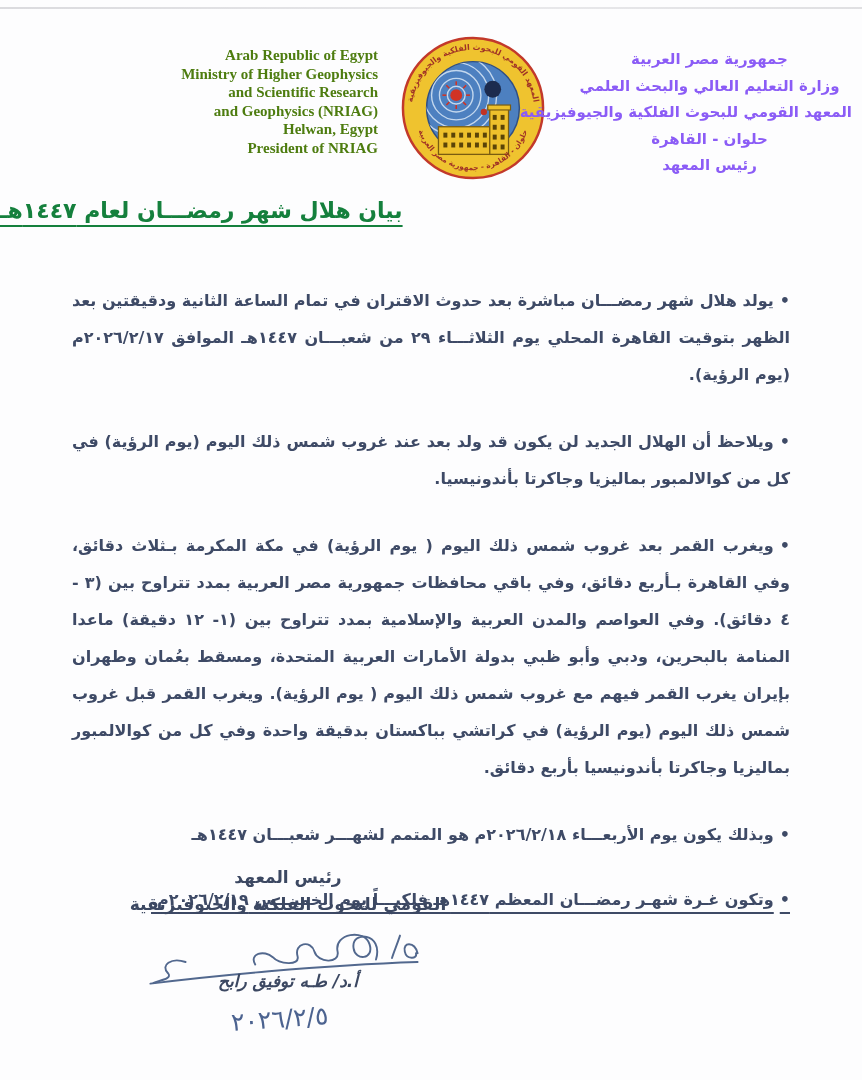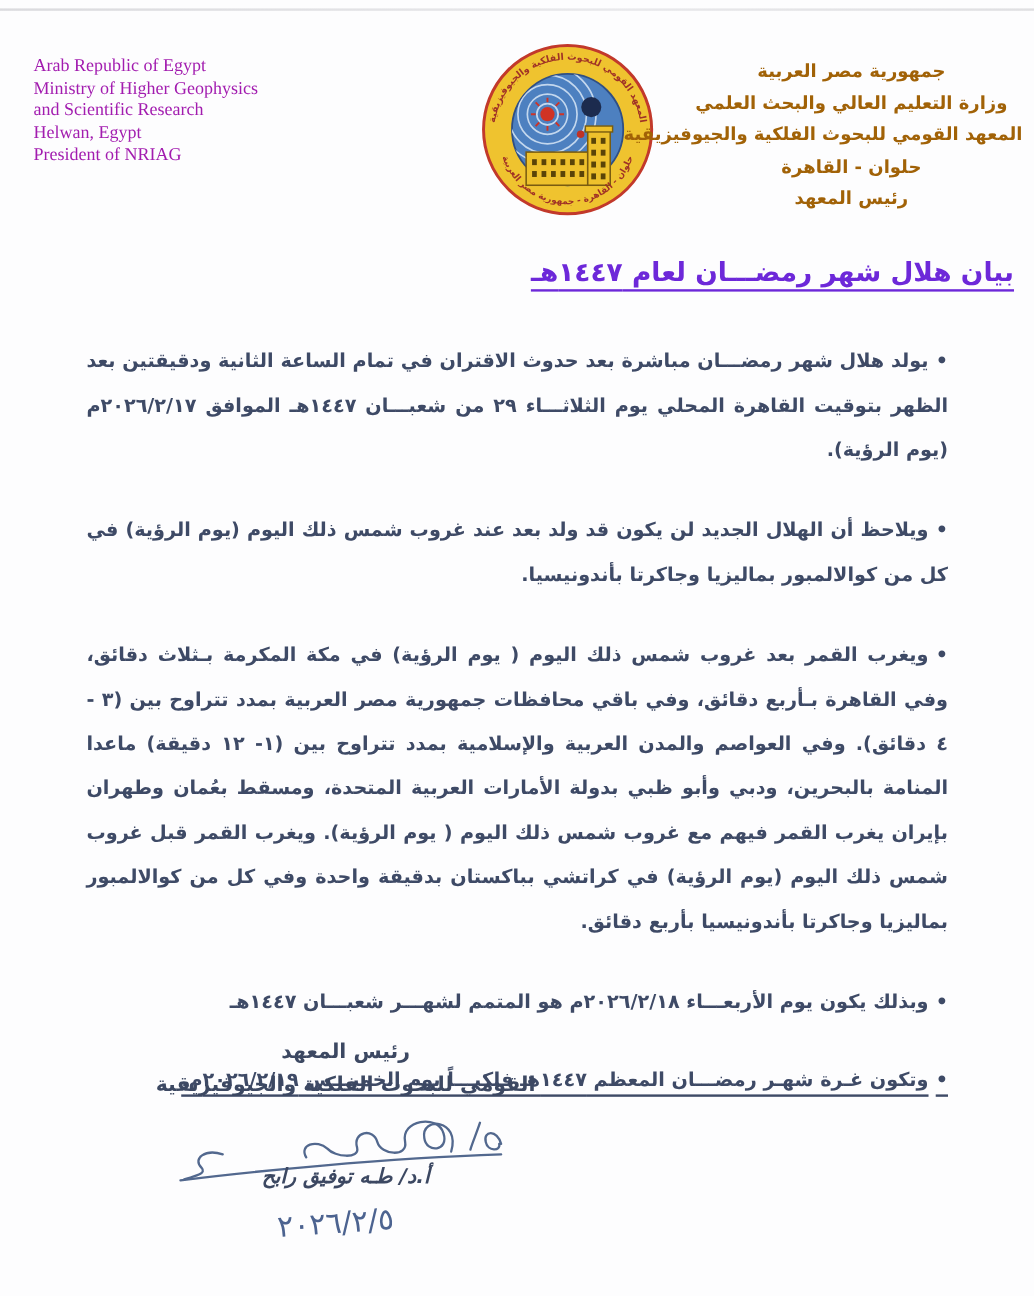--- a/index.html
+++ b/index.html
@@ -17,37 +17,37 @@
     background: linear-gradient(90deg,#d2d2d6,#e3e3e6 60%,#d8d8db);
     opacity: .8;
   }
   
   .letterhead {
     position: absolute; top: 46px; left: 0; right: 0;
     display: flex; justify-content: space-between; align-items: flex-start;
     padding: 0 10px 0 28px;
   }
   .lh-en {
-    width: 350px; text-align: left;
+    width: 350px; text-align: right;
     font-family: "Liberation Serif", serif;
-    font-weight: normal; font-size: 15px; line-height: 18.5px;
-    color: #a21caf;
+    font-weight: bold; font-size: 15px; line-height: 18.5px;
+    color: #4d7c0f;
   }
   .lh-logo { width: 148px; margin-top: -12px; flex: 0 0 auto; }
   .lh-ar {
     width: 285px; text-align: center; direction: rtl;
     font-weight: bold; font-size: 15px; line-height: 26.5px;
-    color: #a16207;
+    color: #8b5cf6;
   }
   .lh-en div, .lh-ar div { white-space: nowrap; }
   
   .doc-title {
-    position: absolute; top: 198px; left: 0; right: 0; margin: 17px;
-    text-align: right; direction: rtl;
-    font-size: 22px; font-weight: bold; color: #6d28d9;
+    position: absolute; top: 198px; left: 0; right: 0; margin: 0;
+    text-align: left; direction: rtl;
+    font-size: 22px; font-weight: bold; color: #15803d;
     text-decoration: underline;
     text-decoration-thickness: 2px;
     text-underline-offset: 7px;
   }
   
   .body-text {
     position: absolute; top: 282px; right: 72px; left: 72px;
     direction: rtl; text-align: justify;
     font-size: 16px; font-weight: bold; line-height: 37px;
     color: #3e4a66;
@@ -81,20 +81,21 @@
 
 <div class="page">
 
   <div class="scan-line"></div>
 
   <header class="letterhead">
     <div class="lh-en">
       <div>Arab Republic of Egypt</div>
       <div>Ministry of Higher Geophysics</div>
       <div>and Scientific Research</div>
+      <div>and Geophysics (NRIAG)</div>
       <div>Helwan, Egypt</div>
       <div>President of NRIAG</div>
     </div>
 
     <div class="lh-logo">
       <svg viewBox="0 0 150 150" width="148" height="148">
         <defs>
           <clipPath id="diskClip">
               <circle cx="75" cy="75" r="47"></circle>
             </clipPath>

